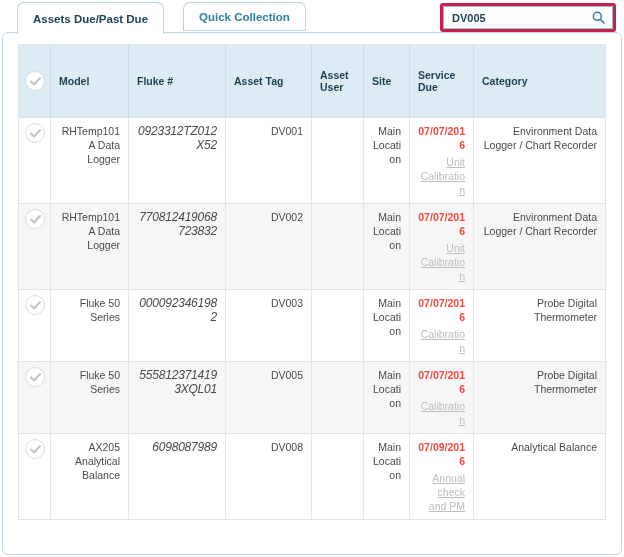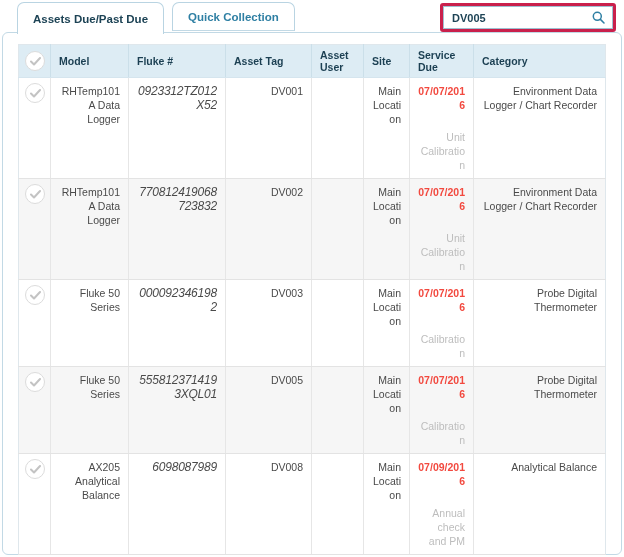--- a/index.html
+++ b/index.html
@@ -11,21 +11,21 @@
     overflow: hidden;
   }
   .card {
     position: absolute;
     left: 2px; right: 2px; top: 32px; bottom: 2px;
     border: 1px solid #c2d9e5;
     border-radius: 6px;
     background: #fff;
   }
   
-  .tabs { position: absolute; top: 2px; left: 17px; display: flex; gap: 8px; z-index: 3; }
+  .tabs { position: absolute; top: 2px; left: 17px; display: flex; gap: 19px; z-index: 3; }
   .tab {
     display: flex; align-items: center;
     padding: 0 15px; height: 29px;
     border: 1px solid #b9d4e2;
     border-radius: 7px 7px 0 0;
     background: #fff;
     font-size: 11.5px; font-weight: bold; color: #2e7fa3;
     cursor: pointer;
     border-bottom: 1px solid #c2d9e5;
   }
@@ -50,21 +50,21 @@
   
   .table-wrap { margin: 11px 15px 0 15px; }
   table {
     width: 100%; table-layout: fixed; border-collapse: collapse;
     font-size: 10.5px; color: #4a4a4a;
     border: 1px solid #dfe7ec;
   }
   thead th {
     background: #ddecf4; color: #1b3f52;
     font-weight: bold; text-align: left;
-    padding: 4px 8px;
+    padding: 24px 8px;
     border-right: 1px solid #cbdfe9;
     border-bottom: 1px solid #d5e5ee;
     font-size: 10.5px;
   }
   thead th:last-child, tbody td:last-child { border-right: none; }
   tbody td {
     padding: 6px 8px; vertical-align: top;
     border-right: 1px solid #e6e6e6;
     border-bottom: 1px solid #e3e3e3;
     line-height: 14px;
@@ -74,21 +74,21 @@
   tbody tr:nth-child(even) { background: #f6f6f6; }
   .td-check { padding: 5px 4px 5px 6px; }
   .check {
     width: 20px; height: 20px; border-radius: 50%;
     border: 1px solid #dcdcdc; background: #fff;
     display: flex; align-items: center; justify-content: center;
     cursor: pointer;
   }
   .td-serial { font-size: 12px; letter-spacing: -0.2px; font-style: italic; }
   .due-date { color: #f2493f; font-weight: bold; }
-  .due-type { color: #bdbdbd; margin-top: 18px; }
+  .due-type { color: #bdbdbd; margin-top: 3px; text-decoration: underline; }
 </style>
 </head>
 <body>
 
 <div class="tabs">
   <div class="tab active">
     <span>Assets Due/Past Due</span>
   </div>
   <div class="tab">
     <span>Quick Collection</span>

